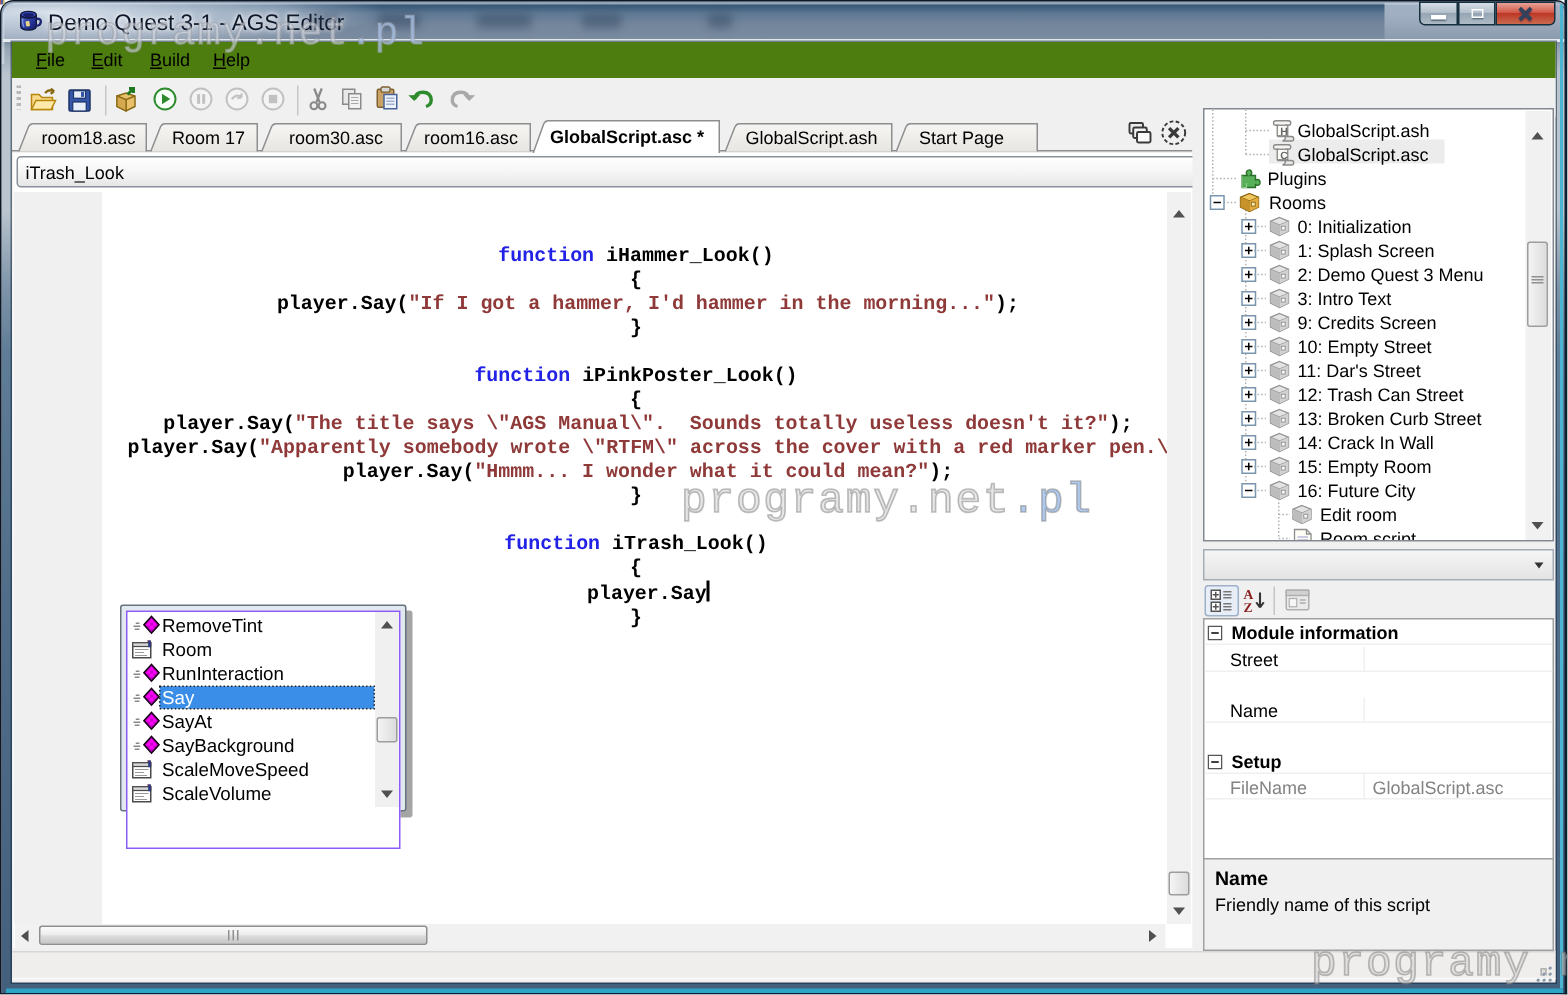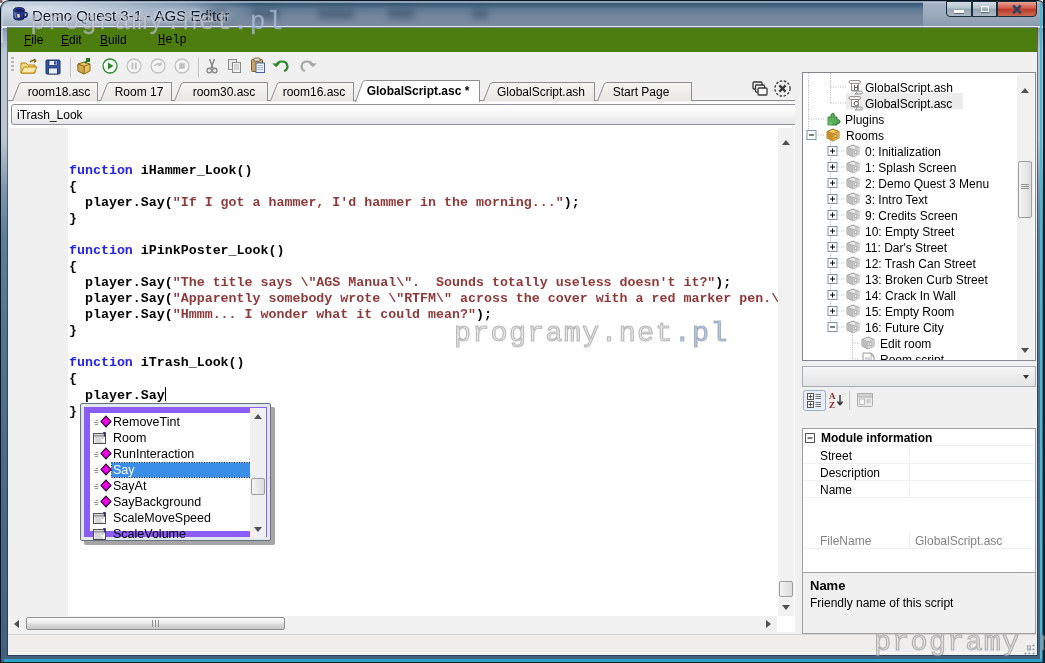--- a/index.html
+++ b/index.html
@@ -66,52 +66,52 @@
 #docpane { position:absolute; left:1px; top:74px; width:786px; height:530px; background:#fff; }
 #combo1 { position:absolute; left:2px; top:2px; width:941px; height:21px; background:linear-gradient(180deg,#ffffff,#f4f4f4 55%,#e6e6e6); border:1px solid #8a919c; border-radius:3px; }
 #combo1 .ct { position:absolute; left:5px; top:3px; }
 #combo1 .btn { position:absolute; right:1px; top:1px; width:17px; height:17px; background:transparent; }
 .darr { position:absolute; width:0; height:0; border-left:3.5px solid transparent; border-right:3.5px solid transparent; border-top:4px solid #333; }
 
 
 #scint { position:absolute; left:0px; top:26px; width:785px; height:488px; background:#fff; overflow:hidden; }
 #gutter { position:absolute; left:0; top:0; width:59px; height:488px; background:#f0f0f0; }
 #lnums { position:absolute; left:8px; top:3px; font-family:"Liberation Mono", monospace; font-size:13.3px; font-weight:bold; line-height:16px; color:#111; white-space:pre; }
-#code { position:absolute; left:60px; top:3px; font-family:"Liberation Mono", monospace; font-size:13.3px; font-weight:bold; line-height:16px; color:#000; white-space:pre; width:710px; overflow:hidden; }
+#code { position:absolute; left:60px; top:3px; font-family:"Liberation Mono", monospace; font-size:13.3px; font-weight:bold; line-height:16px; color:#000; white-space:pre; width:710px; overflow:hidden;text-align:center; }
 #code .k { color:#2222e6; }
 #code .s { color:#8f3939; }
 .caret { display:inline-block; width:1.5px; height:14px; background:#000; vertical-align:-2px; }
 
 
 #vsb1 { position:absolute; left:769px; top:26px; width:16px; height:488px; background:#f1f1f1; }
 
 #hsb1 { position:absolute; left:1px; top:514px; width:767px; height:16px; background:#f1f1f1; }
 
 
 .sbarrow { position:absolute; width:0; height:0; }
 .thumbV { position:absolute; background:linear-gradient(90deg,#f4f4f4,#dcdcdc); border:1px solid #9d9d9d; border-radius:2px; }
 .thumbH { position:absolute; background:linear-gradient(180deg,#fcfcfc 0%,#ececec 45%,#dcdcdc 55%,#c6c6c6 100%); border:1px solid #8f8f8f; border-radius:2px; }
 
 
 #popup { position:absolute; left:80px; top:403px; width:191px; height:138px;
   background:#e2e8ef; border:1px solid #66727e; border-radius:2px;
   box-shadow: 4px 4px 0 rgba(75,75,75,0.5); z-index:9; }
-#popuplist { position:absolute; left:3px; top:3px; width:183px; height:130px; background:#fff; border:6px solid #8b5cf6; }
+#popuplist { position:absolute; left:3px; top:3px; width:183px; height:159px; background:#fff; border:1px solid #8b5cf6; }
 #pvsb { position:absolute; right:4px; top:4px; width:16px; height:130px; background:#f0f0f0; }
 
 
 #split { position:absolute; left:787px; top:50px; width:8px; height:556px; background:#f0f0f0; }
 
 
 #tree { position:absolute; left:802px; top:72px; width:234px; height:289px; background:#fff; border:1px solid #828790; overflow:hidden; font-size:12px; }
 #treescroll { position:absolute; right:1px; top:1px; width:17px; height:287px; background:#f1f1f1; }
 
 #combo2 { position:absolute; left:802px; top:366px; width:234px; height:21px; border:1px solid #a5acb5; background:linear-gradient(180deg,#f5f5f5,#e4e4e4); }
 #pgtools { position:absolute; left:802px; top:389px; width:234px; height:23px; background:#f0f0f0; }
-#pgrid { position:absolute; left:802px; top:428px; width:234px; height:160px; background:#fff; border:1px solid #a0a0a0; border-bottom:none; font-size:12px; overflow:hidden; }
+#pgrid { position:absolute; left:802px; top:412px; width:234px; height:160px; background:#fff; border:1px solid #a0a0a0; border-bottom:none; font-size:12px; overflow:hidden; }
 .pgrow { position:absolute; left:0; width:232px; height:17px; border-bottom:1px solid #f0f0f0; }
 .pgrow .lab { position:absolute; left:17px; top:2px; color:#000; }
 .pgrow .val { position:absolute; left:112px; top:2px; color:#000; }
 .pgrow .vline { position:absolute; left:106px; top:0; width:1px; height:17px; background:#f0f0f0; }
 .pgcat { font-weight:bold; }
 .pgcat .lab { left:18px; }
 #pghelp { position:absolute; left:802px; top:572px; width:234px; height:62px; background:#f0f0f0; border:1px solid #a0a0a0; font-size:12px; }
 
 
 #status { position:absolute; left:0px; top:606px; width:1029px; height:19px; background:#f0eeed; border-top:1px solid #d8d6d5; border-bottom:1.5px solid #fafafa; }
@@ -161,21 +161,21 @@
   <div class="wb" id="wb-max"></div>
   <div class="wb" id="wb-cls"></div>
 </div>
 
 <div id="client">
 
   <div id="menubar">
     <span style="left:16px;"><u>F</u>ile</span>
     <span style="left:53px;"><u>E</u>dit</span>
     <span style="left:92px;"><u>B</u>uild</span>
-    <span style="left:150px;font-family:Liberation Mono, monospace;"><u>H</u>elp</span>
+    <span style="left:134px;"><u>H</u>elp</span>
   </div>
 
   <div id="toolbar">
     <div class="grip"></div>
     <svg width="320" height="26" viewBox="0 0 320 26" style="position:absolute;left:6px;top:2px;">
 
       <g transform="translate(6,5)">
         <path d="M1,14 L1,4 L6,4 L8,6 L15,6 L15,14 Z" fill="#f6d98a" stroke="#b8860b" stroke-width="1"></path>
         <path d="M1,14 L4,8 L17,8 L14,14 Z" fill="#ffe9a8" stroke="#b8860b" stroke-width="1"></path>
         <path d="M10,3 Q13,0 16,2" fill="none" stroke="#8a6914" stroke-width="1.6"></path>
@@ -523,27 +523,30 @@
       <svg style="position:absolute;left:2px;top:4px;" width="10" height="10">
         <rect x="0.5" y="0.5" width="9" height="9" fill="#fff" stroke="#555"></rect>
         <line x1="2.5" y1="5" x2="7.5" y2="5" stroke="#000"></line>
       </svg>
       <span class="lab">Module information</span>
     </div>
   <div class="pgrow" style="top:18px;">
       <span class="vline"></span>
       <span class="lab">Street</span>
     </div>
-  <div class="pgrow" style="top:35px;">
-      <span class="vline"></span>
-      <span class="lab">Description</span>
-    </div>
   <div class="pgrow" style="top:52px;">
       <span class="vline"></span>
       <span class="lab">Name</span>
+    </div>
+  <div class="pgrow pgcat" style="top:86px;">
+      <svg style="position:absolute;left:2px;top:4px;" width="10" height="10">
+        <rect x="0.5" y="0.5" width="9" height="9" fill="#fff" stroke="#555"></rect>
+        <line x1="2.5" y1="5" x2="7.5" y2="5" stroke="#000"></line>
+      </svg>
+      <span class="lab">Setup</span>
     </div>
   <div class="pgrow" style="top:103px;">
       <span class="vline"></span>
       <span class="lab" style="color:#838383;">FileName</span>
       <span class="val" style="color:#838383;">GlobalScript.asc</span>
     </div>
 </div>
 <div id="pghelp">
   <div style="position:absolute;left:7px;top:5px;font-weight:bold;font-size:13px;">Name</div>
   <div style="position:absolute;left:7px;top:23px;">Friendly name of this script</div>

